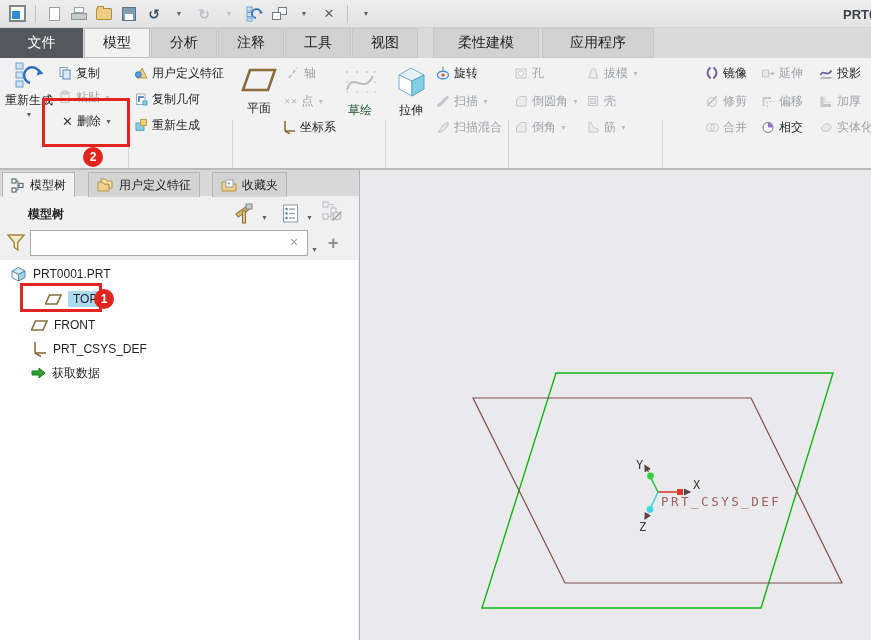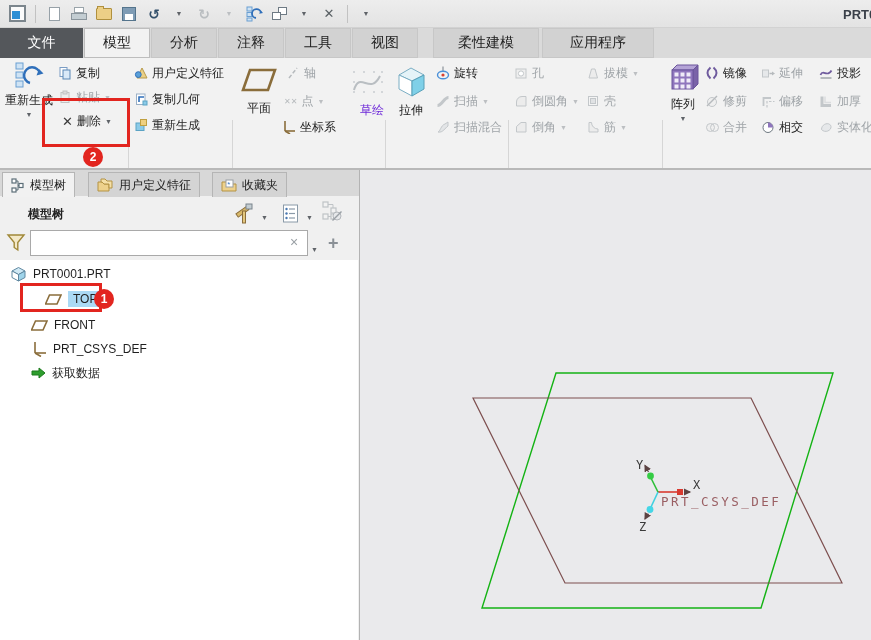--- a/index.html
+++ b/index.html
@@ -41,21 +41,21 @@
 
   
   .ribbon { position:absolute; top:58px; left:0; width:871px; height:110px; background:#f2f2f2; }
   .ribbon-edge { position:absolute; top:168px; left:0; width:871px; height:2px; background:#b9b9b9; }
   .vsep { position:absolute; top:62px; height:100px; width:1px; background:#d6d6d6; }
   .rbtn { position:absolute; display:flex; align-items:center; gap:4px; font-size:12px;
     color:#1f1f1f; white-space:nowrap; height:18px; cursor:default; }
   .rbtn.dis { color:#9fa4a8; }
   .rbig { position:absolute; display:flex; flex-direction:column; align-items:center;
     font-size:12px; color:#1f1f1f; gap:2px; cursor:default; }
-  .rbig.dis { color:#6d28d9;align-items:flex-end; }
+  .rbig.dis { color:#14532d; }
   .glabel { position:absolute; top:150px; height:14px; display:flex; align-items:center;
     justify-content:center; gap:3px; font-size:11px; color:#4a4a4a; }
   .i14 { width:14px; height:14px; flex:0 0 14px; }
   .i14 svg, .ibig svg { display:block; }
 
   
   .redbox { position:absolute; border:3px solid #e2251f; z-index:6; pointer-events:none; }
   .badge { position:absolute; width:20px; height:20px; border-radius:50%; background:#e2251f;
     color:#fff; font-size:12px; font-weight:bold; display:flex; align-items:center;
     justify-content:center; z-index:7; }
@@ -389,42 +389,20 @@
           </svg>
       </span>
         <span>筋</span>
       <span class="car gray">▼</span>
     </div>
     <div class="glabel" style="left:508px;width:154px">
       <span>工程</span>
       <span class="car" style="font-size:6px">▾</span>
     </div>
 
-    <div class="rbig" style="left:663px;top:2px;width:40px">
-      <span class="ibig" style="padding:2px 0 0">
-        <svg width="32" height="32" viewBox="0 0 32 32">
-            <polygon points="5,8 10,3 31,3 26,8" fill="#b4a3d6" stroke="#6a549b"></polygon>
-            <polygon points="26,8 31,3 31,22 26,27" fill="#7a63a8" stroke="#6a549b"></polygon>
-            <rect x="5" y="8" width="21" height="19" fill="#8f76bd" stroke="#6a549b"></rect>
-            <g fill="#f0ecf8">
-              <rect x="7.5" y="10.5" width="4" height="4"></rect>
-              <rect x="13.5" y="10.5" width="4" height="4"></rect>
-              <rect x="19.5" y="10.5" width="4" height="4"></rect>
-              <rect x="7.5" y="16.5" width="4" height="4"></rect>
-              <rect x="13.5" y="16.5" width="4" height="4"></rect>
-              <rect x="19.5" y="16.5" width="4" height="4"></rect>
-              <rect x="7.5" y="22.5" width="4" height="4"></rect>
-              <rect x="13.5" y="22.5" width="4" height="4"></rect>
-              <rect x="19.5" y="22.5" width="4" height="4"></rect>
-            </g>
-          </svg>
-      </span>
-      <span>阵列</span>
-      <span class="car">▼</span>
-    </div>
     <div class="rbtn" style="left:705px;top:6px">
       <span class="i14">
         <svg width="14" height="14" viewBox="0 0 14 14">
             <path d="M5.5,1.5 C1.5,5 1.5,9 5.5,12.5" fill="none" stroke="#6f5b9e" stroke-width="2"></path>
             <path d="M8.5,1.5 C12.5,5 12.5,9 8.5,12.5" fill="none" stroke="#6f5b9e" stroke-width="2"></path>
           </svg>
       </span>
         <span>镜像</span>
     </div>
     <div class="rbtn dis" style="left:705px;top:34px">

